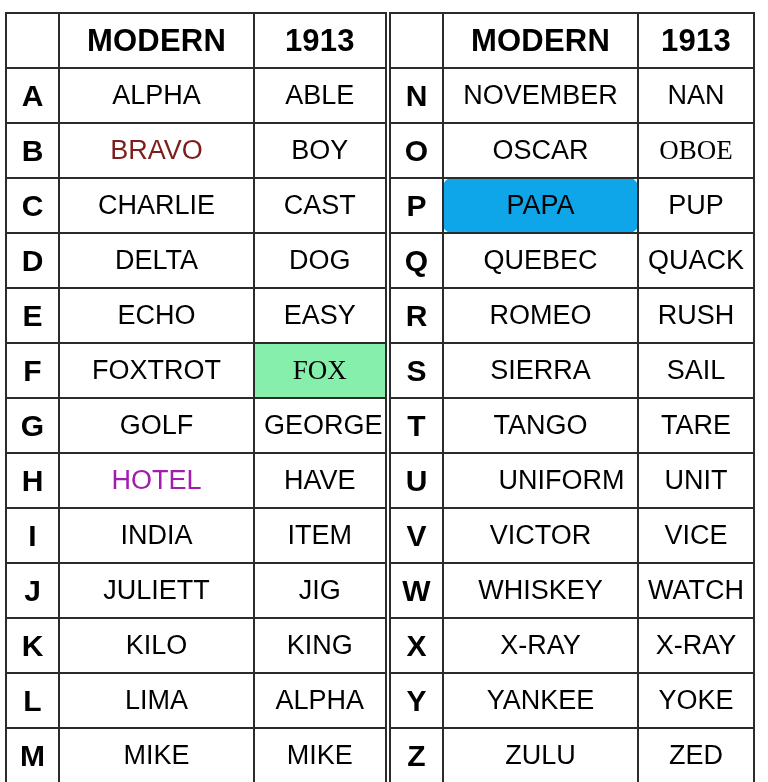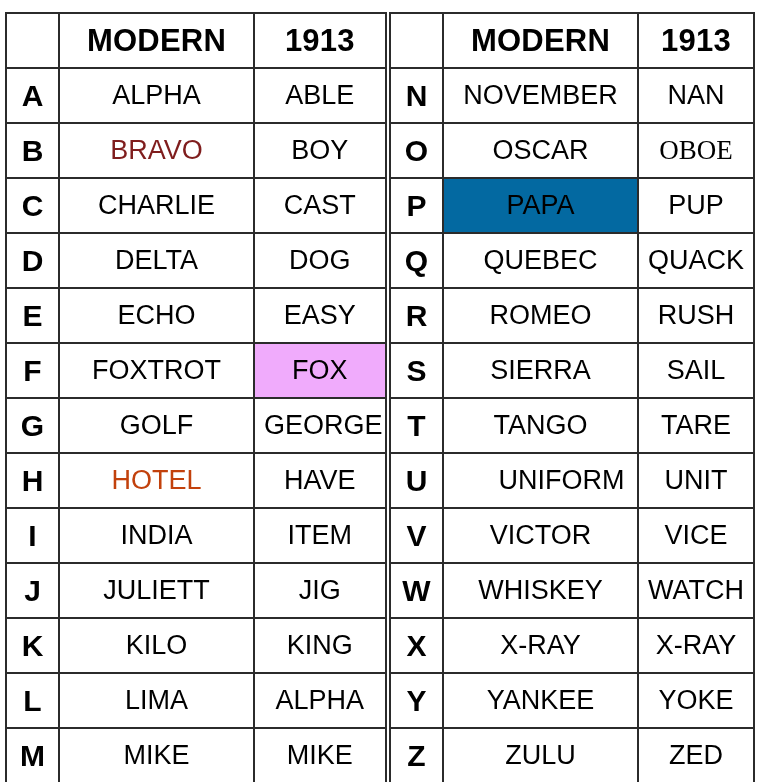--- a/index.html
+++ b/index.html
@@ -118,30 +118,30 @@
           <td class="word-cell" style="border-color: rgb(43, 43, 43); background: rgb(255, 255, 255); color: rgb(0, 0, 0);">DOG</td>
         </tr>
         <tr>
           <td class="letter-cell" style="border-color: rgb(43, 43, 43); background: rgb(255, 255, 255); color: rgb(0, 0, 0);">E</td>
           <td class="word-cell" style="border-color: rgb(43, 43, 43); background: rgb(255, 255, 255); color: rgb(0, 0, 0);">ECHO</td>
           <td class="word-cell" style="border-color: rgb(43, 43, 43); background: rgb(255, 255, 255); color: rgb(0, 0, 0);">EASY</td>
         </tr>
         <tr>
           <td class="letter-cell" style="border-color: rgb(43, 43, 43); background: rgb(255, 255, 255); color: rgb(0, 0, 0);">F</td>
           <td class="word-cell" style="border-color: rgb(43, 43, 43); background: rgb(255, 255, 255); color: rgb(0, 0, 0);">FOXTROT</td>
-          <td class="word-cell" style="border-color: rgb(43, 43, 43); background: #f0abfc; color: rgb(0, 0, 0);">FOX</td>
+          <td class="word-cell" style="border-color: rgb(43, 43, 43); background: #86efac; color: rgb(0, 0, 0); font-family: Liberation Serif, serif;">FOX</td>
         </tr>
         <tr>
           <td class="letter-cell" style="border-color: rgb(43, 43, 43); background: rgb(255, 255, 255); color: rgb(0, 0, 0);">G</td>
           <td class="word-cell" style="border-color: rgb(43, 43, 43); background: rgb(255, 255, 255); color: rgb(0, 0, 0);">GOLF</td>
           <td class="word-cell" style="border-color: rgb(43, 43, 43); background: rgb(255, 255, 255); color: rgb(0, 0, 0); padding-left: 9px;">GEORGE</td>
         </tr>
         <tr>
           <td class="letter-cell" style="border-color: rgb(43, 43, 43); background: rgb(255, 255, 255); color: rgb(0, 0, 0);">H</td>
-          <td class="word-cell" style="border-color: rgb(43, 43, 43); background: rgb(255, 255, 255); color: #c2410c; text-align: center;">HOTEL</td>
+          <td class="word-cell" style="border-color: rgb(43, 43, 43); background: rgb(255, 255, 255); color: #a21caf; text-align: center;">HOTEL</td>
           <td class="word-cell" style="border-color: rgb(43, 43, 43); background: rgb(255, 255, 255); color: rgb(0, 0, 0);">HAVE</td>
         </tr>
         <tr>
           <td class="letter-cell" style="border-color: rgb(43, 43, 43); background: rgb(255, 255, 255); color: rgb(0, 0, 0);">I</td>
           <td class="word-cell" style="border-color: rgb(43, 43, 43); background: rgb(255, 255, 255); color: rgb(0, 0, 0);">INDIA</td>
           <td class="word-cell" style="border-color: rgb(43, 43, 43); background: rgb(255, 255, 255); color: rgb(0, 0, 0);">ITEM</td>
         </tr>
         <tr>
           <td class="letter-cell" style="border-color: rgb(43, 43, 43); background: rgb(255, 255, 255); color: rgb(0, 0, 0);">J</td>
           <td class="word-cell" style="border-color: rgb(43, 43, 43); background: rgb(255, 255, 255); color: rgb(0, 0, 0);">JULIETT</td>
@@ -184,21 +184,21 @@
           <td class="word-cell" style="border-color: rgb(43, 43, 43); background: rgb(255, 255, 255); color: rgb(0, 0, 0);">NOVEMBER</td>
           <td class="word-cell" style="border-color: rgb(43, 43, 43); background: rgb(255, 255, 255); color: rgb(0, 0, 0);">NAN</td>
         </tr>
         <tr>
           <td class="letter-cell" style="border-color: rgb(43, 43, 43); background: rgb(255, 255, 255); color: rgb(0, 0, 0);">O</td>
           <td class="word-cell" style="border-color: rgb(43, 43, 43); background: rgb(255, 255, 255); color: rgb(0, 0, 0);">OSCAR</td>
           <td class="word-cell" style="border-color: rgb(43, 43, 43); background: rgb(255, 255, 255); color: rgb(0, 0, 0); font-family: Liberation Serif, serif;">OBOE</td>
         </tr>
         <tr>
           <td class="letter-cell" style="border-color: rgb(43, 43, 43); background: rgb(255, 255, 255); color: rgb(0, 0, 0);">P</td>
-          <td class="word-cell" style="border-color: rgb(43, 43, 43); background: #0369a1; color: rgb(0, 0, 0);">PAPA</td>
+          <td class="word-cell" style="border-color: rgb(43, 43, 43); background: #0ea5e9; color: rgb(0, 0, 0); border-radius: 9px;">PAPA</td>
           <td class="word-cell" style="border-color: rgb(43, 43, 43); background: rgb(255, 255, 255); color: rgb(0, 0, 0);">PUP</td>
         </tr>
         <tr>
           <td class="letter-cell" style="border-color: rgb(43, 43, 43); background: rgb(255, 255, 255); color: rgb(0, 0, 0);">Q</td>
           <td class="word-cell" style="border-color: rgb(43, 43, 43); background: rgb(255, 255, 255); color: rgb(0, 0, 0);">QUEBEC</td>
           <td class="word-cell" style="border-color: rgb(43, 43, 43); background: rgb(255, 255, 255); color: rgb(0, 0, 0);">QUACK</td>
         </tr>
         <tr>
           <td class="letter-cell" style="border-color: rgb(43, 43, 43); background: rgb(255, 255, 255); color: rgb(0, 0, 0);">R</td>
           <td class="word-cell" style="border-color: rgb(43, 43, 43); background: rgb(255, 255, 255); color: rgb(0, 0, 0);">ROMEO</td>

